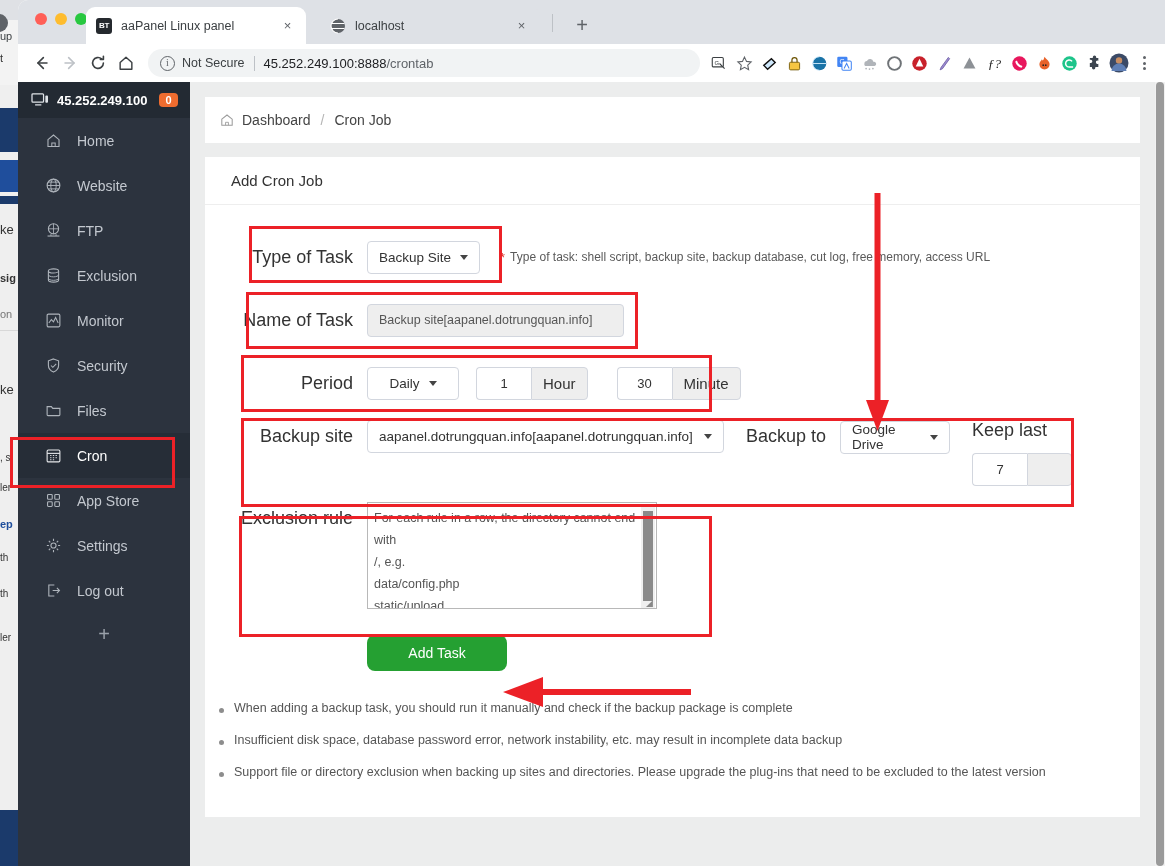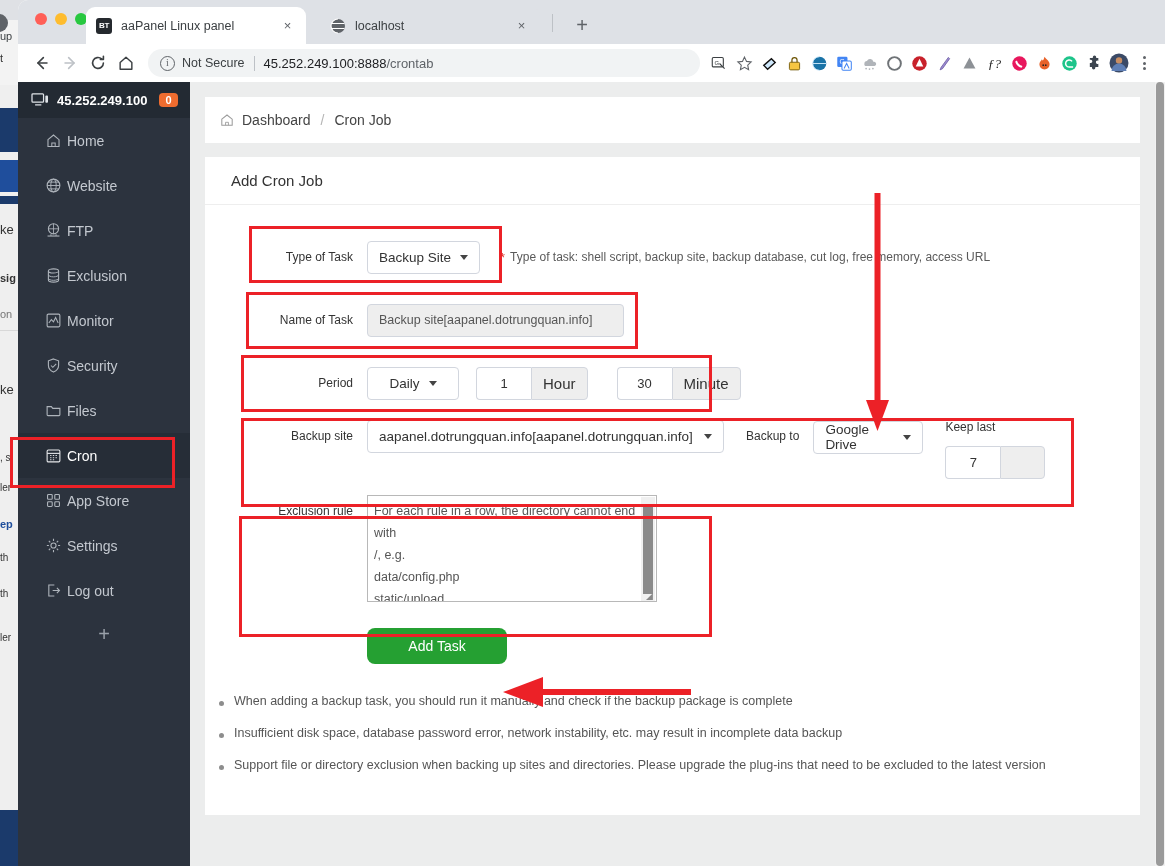--- a/index.html
+++ b/index.html
@@ -117,21 +117,21 @@
   .sb-head {
     height:36px; background:#232a33; display:flex; align-items:center;
     padding-left:13px; gap:8px;
   }
   .sb-host { font-size:13px; color:#ffffff; font-weight:bold; }
   .sb-badge {
     background:#ef6c2f; color:#fff; font-size:11px; font-weight:bold;
     border-radius:4px; padding:1px 6px; margin-left:4px;
   }
   .sb-item {
-    height:45px; display:flex; align-items:center; padding-left:26px; gap:5px;
+    height:45px; display:flex; align-items:center; padding-left:26px; gap:15px;
     color:#c3c8cf; font-size:14px;
   }
   .sb-item.active { background:#262d37; color:#ffffff; }
   .sb-ico { width:18px; height:18px; flex:none; display:flex; align-items:center; justify-content:center; }
   .sb-plus {
     height:42px; display:flex; align-items:center; justify-content:center;
     color:#9aa1aa; font-size:20px;
   }
 
   
@@ -150,21 +150,21 @@
 
   .panel { margin-top:12px; border:1px solid #eceded; }
   .panel-title {
     height:48px; display:flex; align-items:center; padding-left:26px;
     font-size:15px; color:#333; border-bottom:1px solid #eeeeee;
   }
   .panel-body { position:relative; padding:14px 0 20px 0; min-height:610px; }
 
   
   .frow { display:flex; align-items:center; height:52px; }
-  .flabel { font-size:12px; color:#333; text-align:right; }
+  .flabel { font-size:18px; color:#333; text-align:right; }
   .fhint { font-size:12px; color:#5a5a5a; }
   .req { color:#e03b34; font-size:13px; margin-right:5px; }
 
   .sel {
     border:1px solid #d2d6de; border-radius:4px; background:#fff;
     height:33px; display:inline-flex; align-items:center; gap:9px;
     padding:0 11px; font-size:13.5px; color:#333;
   }
   .caret {
     width:0; height:0; border-left:4px solid transparent; border-right:4px solid transparent;

